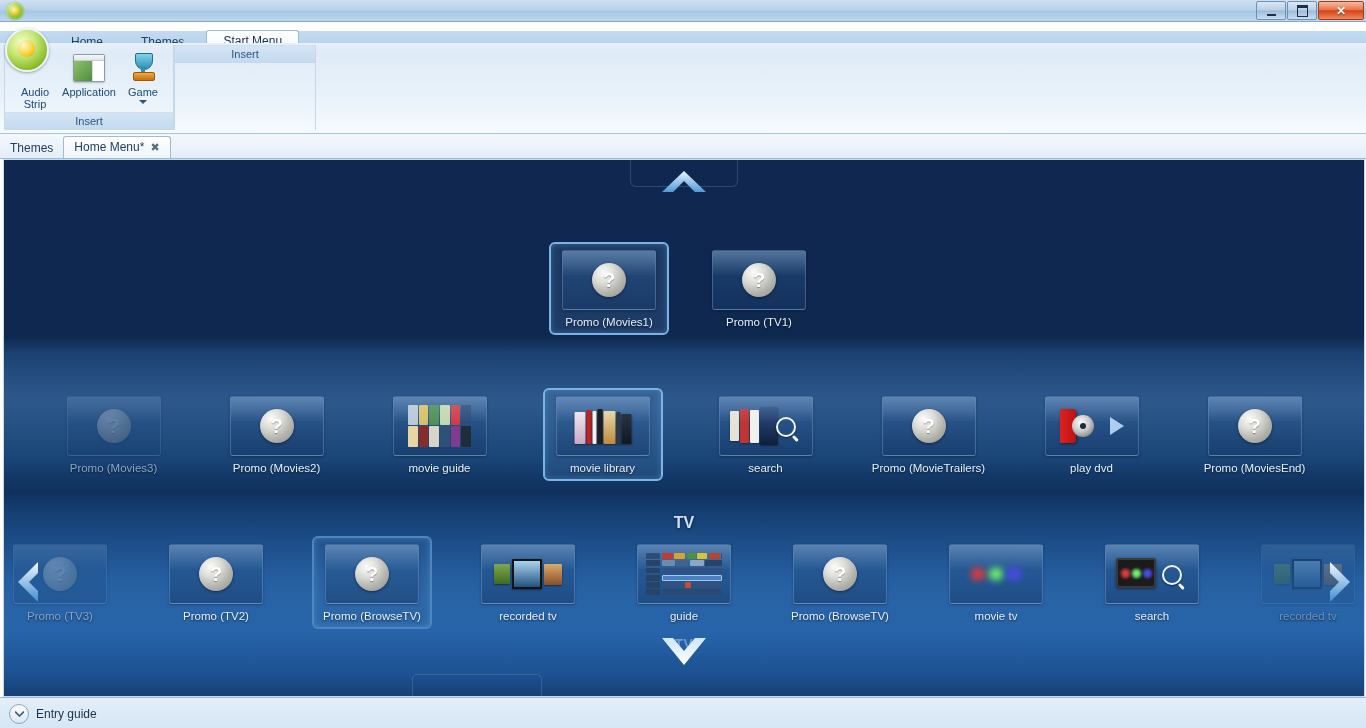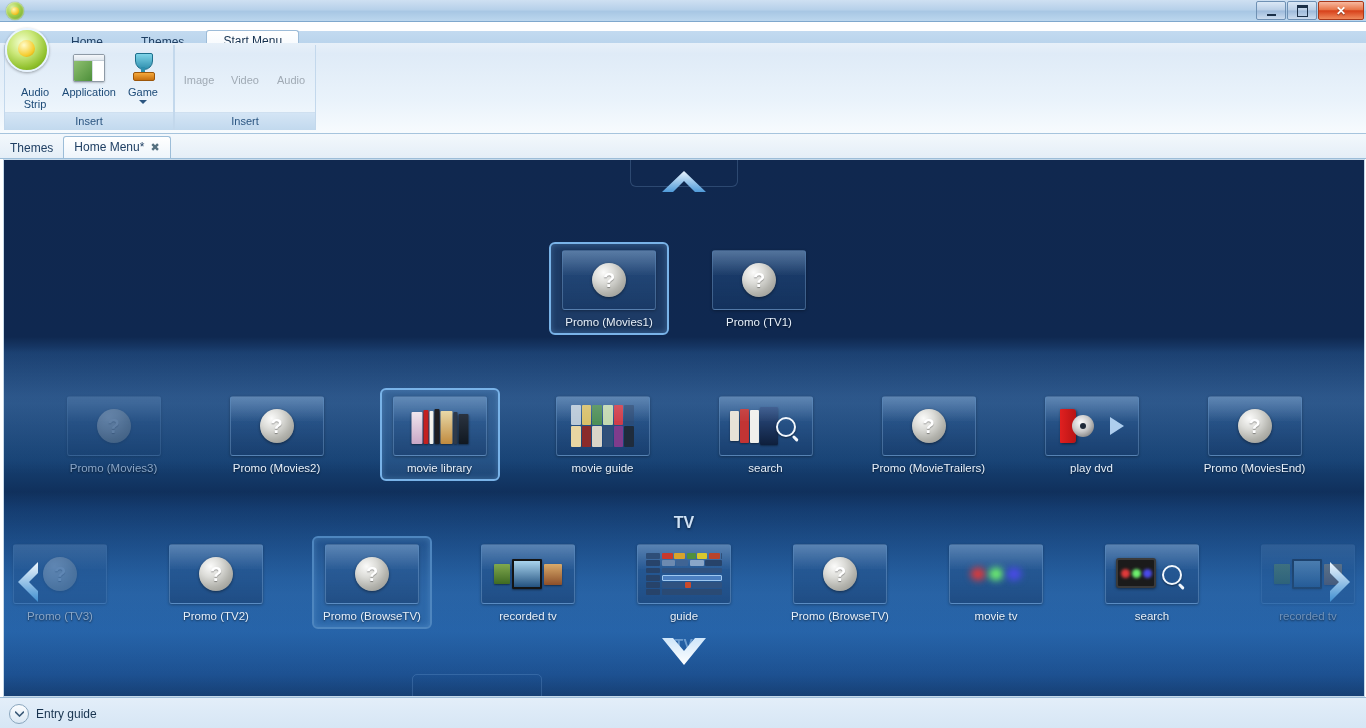--- a/index.html
+++ b/index.html
@@ -380,31 +380,20 @@
             </div>
         </div>
         <div class="cap">Game</div>
         <div class="arrow"></div>
       </div>
     </div>
     <div class="rg-label">Insert</div>
   </div>
 
   <div class="rgroup g2">
-    <div class="rg-items" style="align-items:center;padding-top:0;">
-      <div class="ritem disabled" style="width:44px;">
-        <div class="cap">Image</div>
-      </div>
-      <div class="ritem disabled" style="width:44px;">
-        <div class="cap">Video</div>
-      </div>
-      <div class="ritem disabled" style="width:44px;">
-        <div class="cap">Audio</div>
-      </div>
-    </div>
     <div class="rg-label">Insert</div>
   </div>
 
 </div>
 
 <div class="doctabs">
   <div class="dtab">
     <span>Themes</span>
   </div>
   <div class="dtab active">
@@ -461,36 +450,20 @@
       </div>
       <div class="cap">Promo (Movies3)</div>
     </div>
 
     <div class="tile">
       <div class="thumb">
         <div class="gloss"></div>
           <div class="qmark">?</div>
       </div>
       <div class="cap">Promo (Movies2)</div>
-    </div>
-
-    <div class="tile selected">
-      <div class="thumb">
-        <div class="gloss"></div>
-        <div class="bookshelf">
-          <i style="width:11px;height:32px;background:linear-gradient(#f0e6ee,#c9a7c6)"></i>
-          <i style="width:5px;height:34px;background:#c42020"></i>
-          <i style="width:4px;height:33px;background:#f2f2ee"></i>
-          <i style="width:5px;height:35px;background:#1d1d22"></i>
-          <i style="width:12px;height:33px;background:linear-gradient(#e8d9a8,#c08a3e)"></i>
-          <i style="width:4px;height:32px;background:#2e3a4a"></i>
-          <i style="width:10px;height:30px;background:linear-gradient(#2a3340,#101820)"></i>
-        </div>
-      </div>
-      <div class="cap">movie library</div>
     </div>
 
     <div class="tile">
       <div class="thumb">
         <div class="gloss"></div>
         <div class="grid-posters">
           <div style="background:#b9c9d8"></div>
             <div style="background:#d8c06a"></div>
           <div style="background:#4f8f58"></div>
             <div style="background:#c2d8b0"></div>
@@ -498,20 +471,36 @@
             <div style="background:#2b4d7a"></div>
           <div style="background:#e8d6a2"></div>
             <div style="background:#8a2b2b"></div>
           <div style="background:#d9d4c8"></div>
             <div style="background:#30507a"></div>
           <div style="background:#7f3c8c"></div>
             <div style="background:#1f2c3c"></div>
         </div>
       </div>
       <div class="cap">movie guide</div>
+    </div>
+
+    <div class="tile selected">
+      <div class="thumb">
+        <div class="gloss"></div>
+        <div class="bookshelf">
+          <i style="width:11px;height:32px;background:linear-gradient(#f0e6ee,#c9a7c6)"></i>
+          <i style="width:5px;height:34px;background:#c42020"></i>
+          <i style="width:4px;height:33px;background:#f2f2ee"></i>
+          <i style="width:5px;height:35px;background:#1d1d22"></i>
+          <i style="width:12px;height:33px;background:linear-gradient(#e8d9a8,#c08a3e)"></i>
+          <i style="width:4px;height:32px;background:#2e3a4a"></i>
+          <i style="width:10px;height:30px;background:linear-gradient(#2a3340,#101820)"></i>
+        </div>
+      </div>
+      <div class="cap">movie library</div>
     </div>
 
     <div class="tile">
       <div class="thumb">
         <div class="gloss"></div>
         <div class="posters" style="justify-content:flex-start;padding-left:10px;">
           <span class="poster" style="background:#e7e2d6;"></span>
           <span class="poster" style="background:#c23434;height:34px;"></span>
           <span class="poster" style="background:#f0f0ec;height:33px;"></span>
           <span class="poster" style="width:18px;height:38px;background:linear-gradient(#2d4f86,#0e1f3c);"></span>

